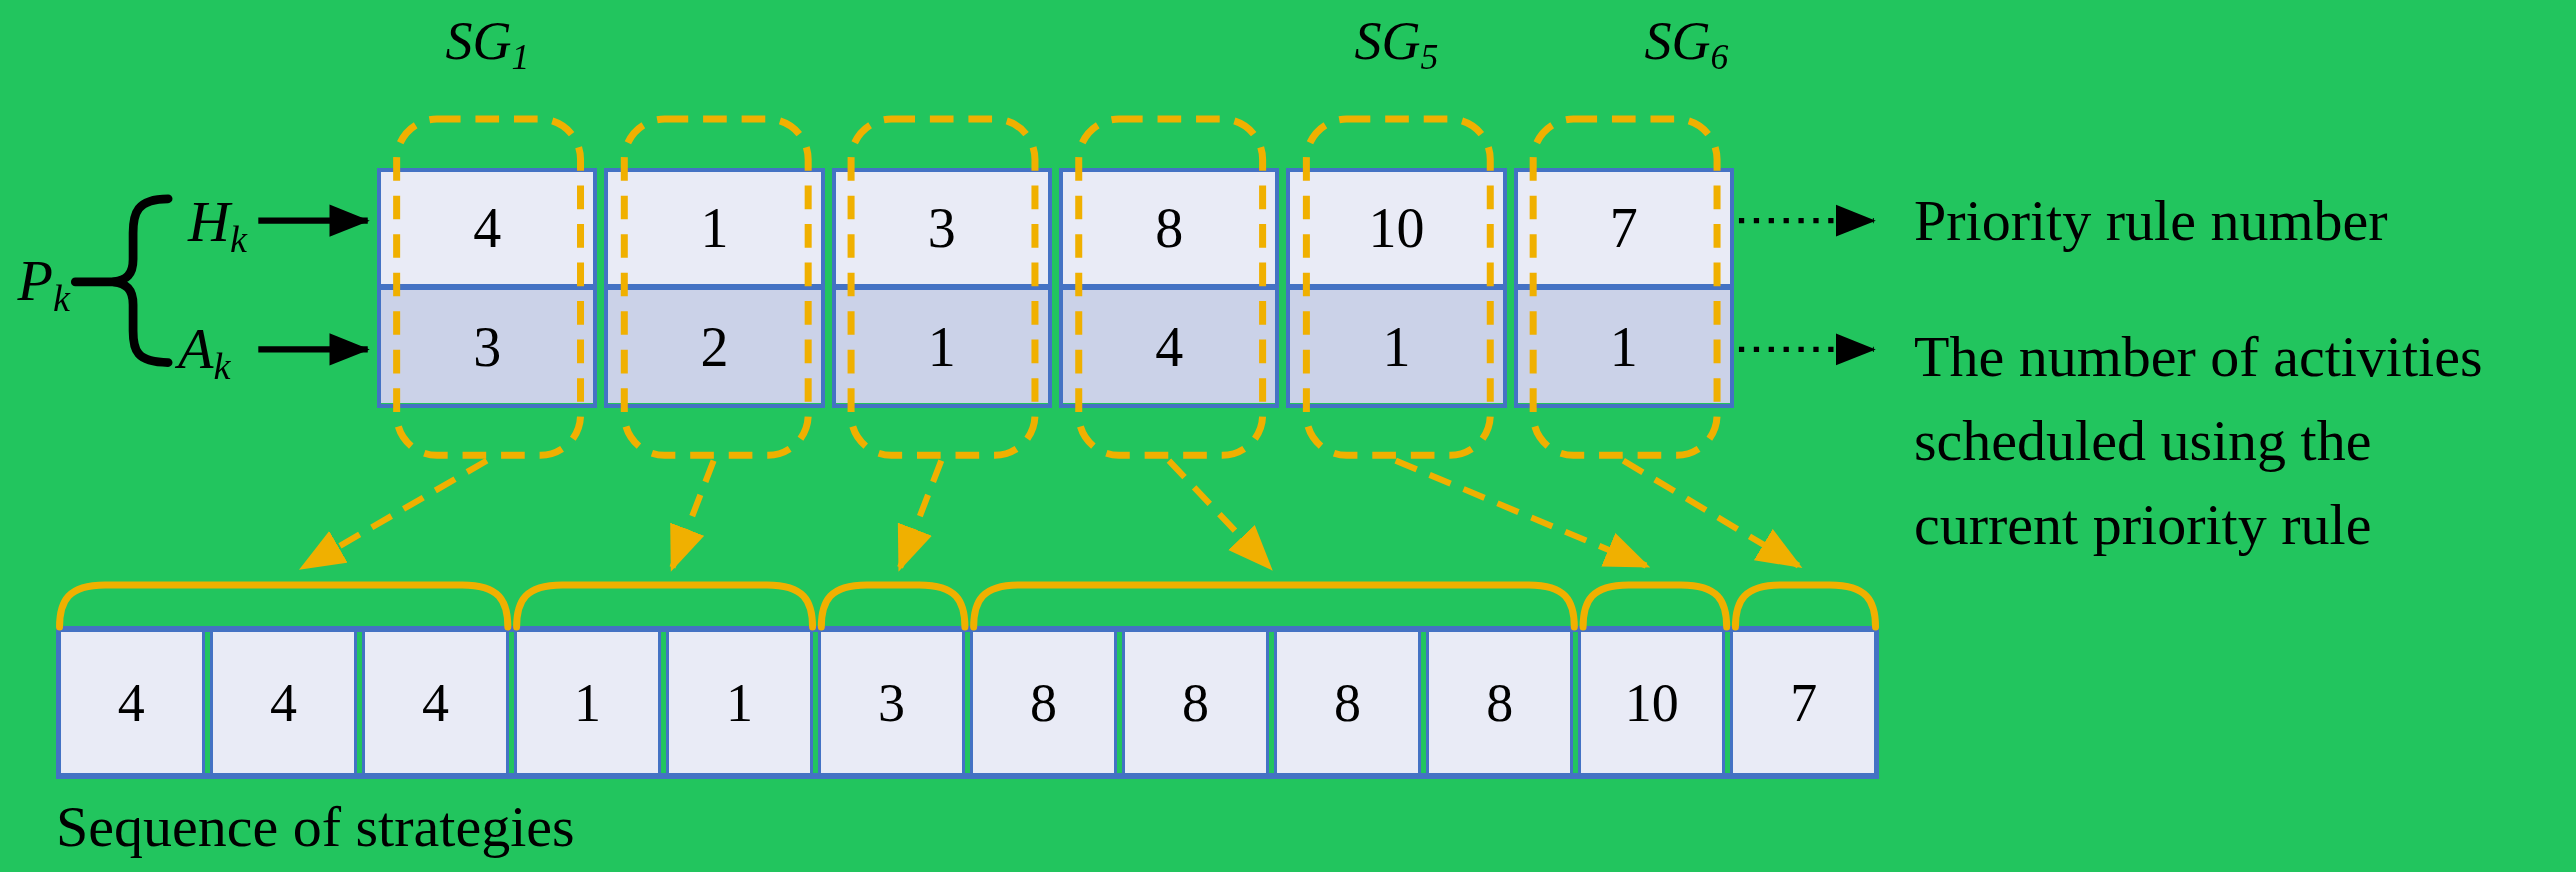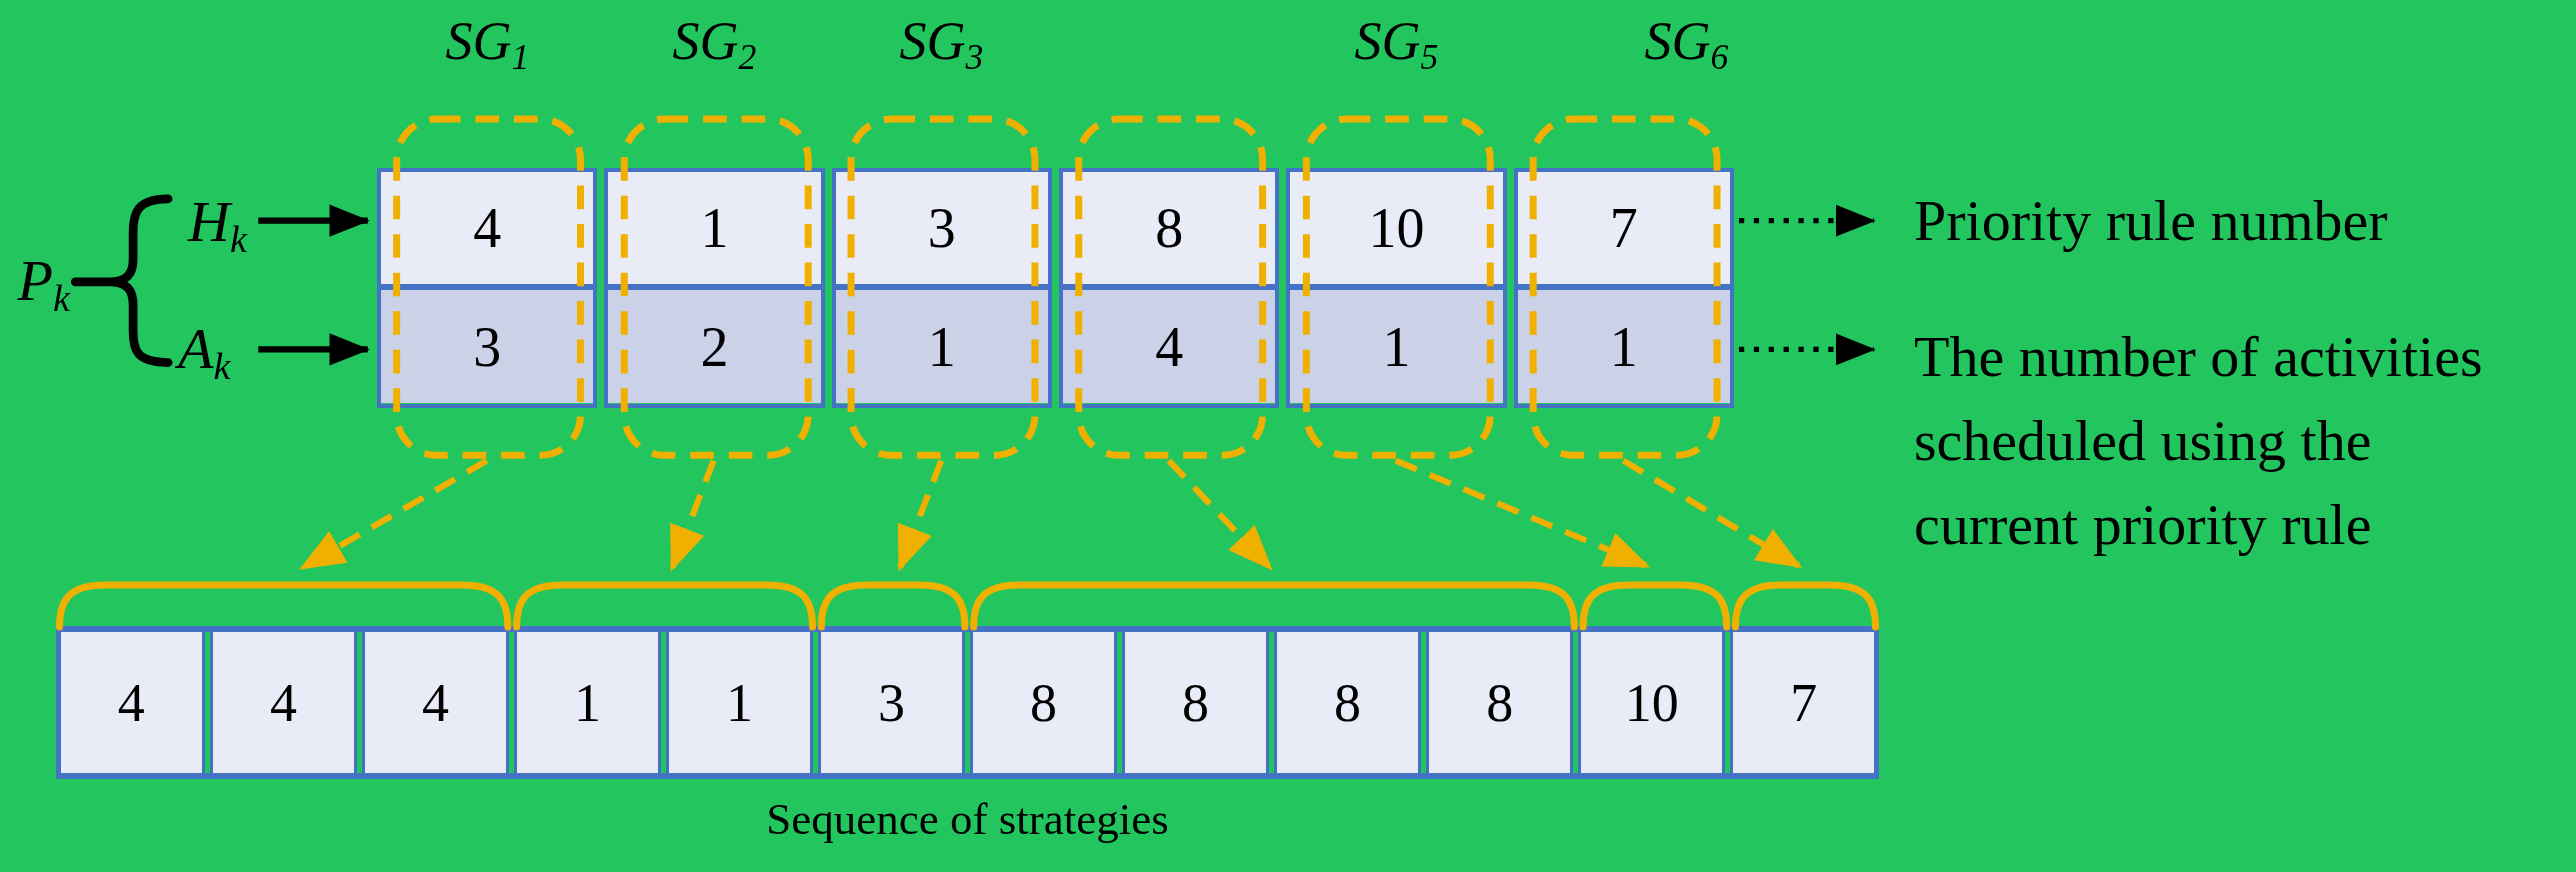--- a/index.html
+++ b/index.html
@@ -32,22 +32,22 @@
   .scell:first-child{border-left-width:5.3px;}
   .scell:last-child{border-right-width:5.3px;}
 
   
   #note-priority{position:absolute;left:1914px;top:187px;font-size:58px;white-space:nowrap;z-index:2;}
   #note-activities{position:absolute;left:1914px;top:315px;font-size:58px;line-height:84px;
                    white-space:nowrap;z-index:2;}
   #note-activities span{display:block;}
 
   
-  #caption{position:absolute;left:56px;top:793px;width:1823px;text-align:center;
-           font-size:45px;z-index:2;}
+  #caption{position:absolute;left:56px;top:793px;width:1823px;text-align:left;
+           font-size:58px;z-index:2;}
 </style>
 </head>
 <body>
 
 <div id="canvas">
 
   <svg id="overlay" viewBox="0 0 2942 997" xmlns="http://www.w3.org/2000/svg">
     <defs>
       <marker id="mBlack" viewBox="0 0 10 8" refX="9.5" refY="4" markerWidth="46" markerHeight="37" orient="auto" markerUnits="userSpaceOnUse">
         <path d="M0,0 L10,4 L0,8 Z" fill="#000"></path>
@@ -94,22 +94,20 @@
       <line x1="295" y1="399" x2="420" y2="399" marker-end="url(#mBlack)"></line>
     </g>
 
     <g stroke="#000" stroke-width="6" fill="none" stroke-dasharray="6 11">
       <line x1="1986" y1="252" x2="2140" y2="252" marker-end="url(#mBlack)"></line>
       <line x1="1986" y1="399" x2="2140" y2="399" marker-end="url(#mBlack)"></line>
     </g>
   </svg>
 
   <div class="sg-label" style="left:377px"><span>SG</span><sub>1</sub></div>
-  <div class="sg-label" style="left:604px"><span>SG</span><sub>2</sub></div>
-  <div class="sg-label" style="left:831px"><span>SG</span><sub>3</sub></div>
   <div class="sg-label" style="left:1286px"><span>SG</span><sub>5</sub></div>
   <div class="sg-label" style="left:1576px"><span>SG</span><sub>6</sub></div>
 
   <div class="math-label" style="left:17.5px;top:252px"><span>P</span><sub>k</sub></div>
   <div class="math-label" style="left:188px;top:193px"><span>H</span><sub>k</sub></div>
   <div class="math-label" style="left:178px;top:320px"><span>A</span><sub>k</sub></div>
 
   <div id="top-table">
     <div class="tcol">
       <div class="cell cell-h">4</div>

